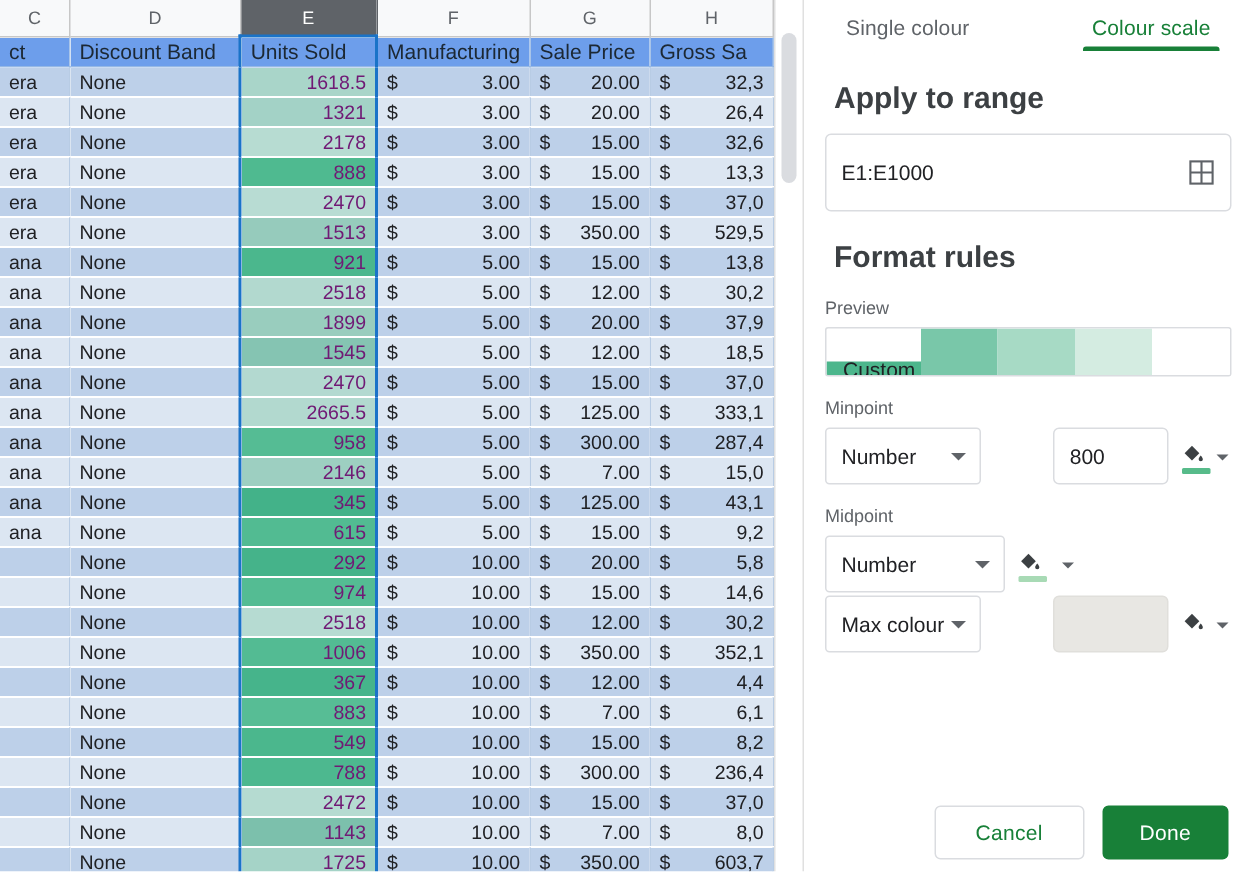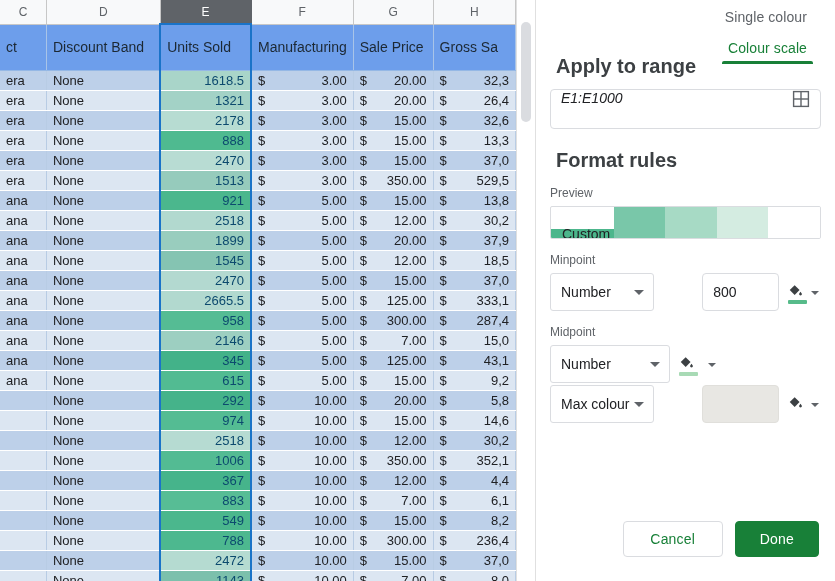--- a/index.html
+++ b/index.html
@@ -45,21 +45,21 @@
     vertical-align: middle;
   }
   tr.colhdr th.sel-col {
     background: #5f6368;
     color: #ffffff;
     border-right: 1px solid #5f6368;
   }
 
   
   tr.fieldhdr td {
-    height: 46px;
+    height: 20px;
     padding: 0 6px;
     background: #6d9eeb;
     color: #1c2833;
     border-right: 1px solid #a8c4e8;
     border-bottom: 1px solid #95b8e5;
     font-size: 14px;
     white-space: nowrap;
     overflow: hidden;
     vertical-align: middle;
   }
@@ -89,21 +89,21 @@
     padding-right: 6px;
   }
   td.money .cur { position: absolute; left: 6px; }
 
   
   td.units {
     text-align: right;
     border-left: 2px solid #1a73c8 !important;
     border-right: 2px solid #1a73c8 !important;
     border-bottom: 1px solid rgba(255,255,255,0.55);
-    color: #0c4a6e;
+    color: #701a75;
     margin-left: 32px;
   }
 
   
   .w-c  { width: 55px; }
   .w-d  { width: 120px; }
   .w-e  { width: 100px; }
   .w-f  { width: 102px; }
   .w-g  { width: 82px; }
   .w-h  { width: 90px; }
@@ -130,25 +130,24 @@
     left: 535px; top: 0;
     width: 300px; height: 581px;
     background: #ffffff;
     border-left: 1px solid #e0e0e0;
     padding: 0 14px;
   }
 
   .tabs {
     display: flex;
     height: 33px;
-    align-items: flex-end;
+    align-items: center;
     justify-content: space-between;
     padding: 0 12px;
     margin-top: 2px;
-    flex-direction: column;
   }
   .tab {
     font-size: 14px;
     color: #5f6368;
     padding: 7px 2px 8px 2px;
     cursor: pointer;
     position: relative;
     letter-spacing: .1px;
   }
   .tab.active { color: #188038; font-weight: 400; }
@@ -168,26 +167,26 @@
     margin: 20px 0 0 6px;
   }
   .sublabel {
     font-size: 12px;
     color: #5f6368;
     margin: 14px 0 6px 0;
   }
 
   .range-box {
     margin-top: 11px;
-    height: 40px;
+    height: 52px;
     border: 1px solid #dadce0;
     border-radius: 4px;
     display: flex;
+    align-items: center;
     padding: 0 10px;
-    font-style: italic;
   }
   .range-box .val {
     flex: 1;
     font-size: 14px;
     color: #202124;
   }
   .grid-icon { width: 18px; height: 18px; display: block; }
 
   
   .preview-bar {
@@ -271,21 +270,21 @@
     right: 2px; top: 50%;
     margin-top: -1px;
     width: 0; height: 0;
     border-left: 4px solid transparent;
     border-right: 4px solid transparent;
     border-top: 4px solid #5f6368;
   }
 
   .actions {
     position: absolute;
-    right: 16px; bottom: 24px;
+    right: 16px; bottom: 8px;
     display: flex;
     gap: 12px;
     align-items: center;
     margin-top: 32px;
   }
   .btn {
     height: 36px;
     border-radius: 4px;
     font-size: 14px;
     display: flex;

